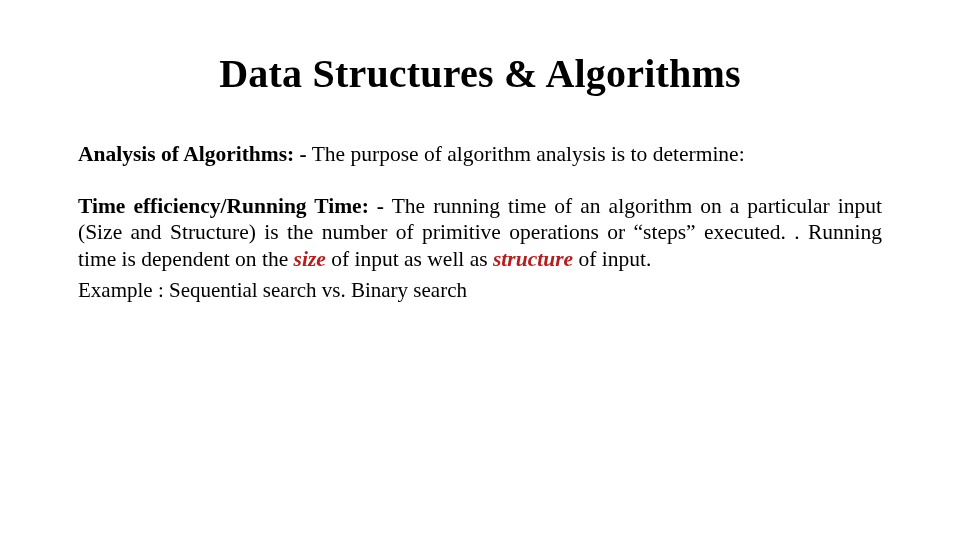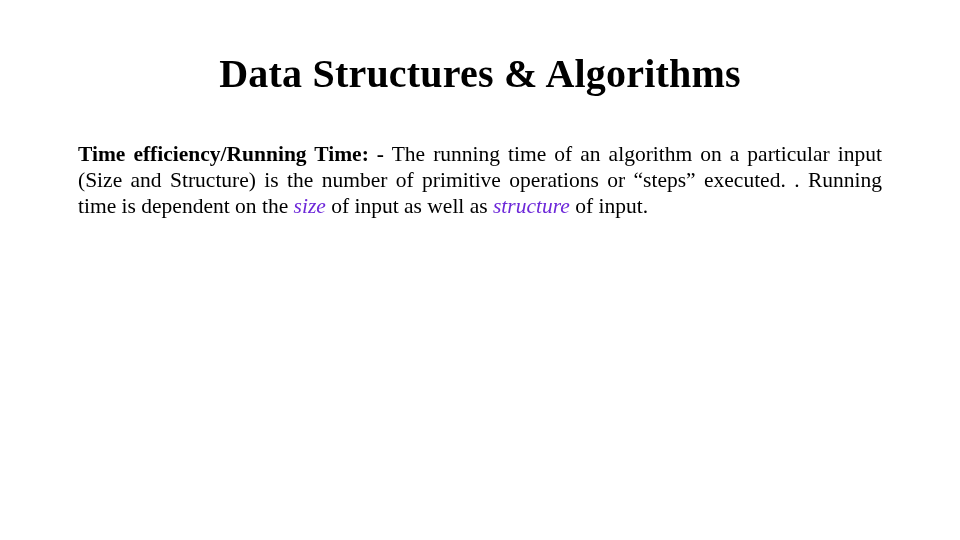--- a/index.html
+++ b/index.html
@@ -19,31 +19,35 @@
   }
   .body {
     font-size: 21.5px;
     line-height: 1.22;
   }
   .para1 { margin-bottom: 26px; }
   .para2 { text-align: justify; margin-bottom: 6px; }
   .example { font-size: 21px; }
   .bold { font-weight: bold; }
   .italic { }
-  .red { color: #6d28d9; font-style: italic; }
+  .red { color: #b91c1c; font-style: italic; font-weight: bold; }
 </style>
 </head>
 <body>
 
 <div class="slide">
   <h1 class="title">Data Structures &amp; Algorithms</h1>
 
   <div class="body">
 
+    <p class="para1">
+      <span class="bold">Analysis of Algorithms: -</span><span> The purpose of algorithm analysis is to determine:</span>
+    </p>
 
     <p class="para2">
       <span class="bold">Time efficiency/Running Time: -</span><span> The </span><span class="italic">running time</span><span> of an algorithm on a particular input (Size and Structure) is the number of primitive operations or “steps” executed. . Running time is dependent on the </span><span class="red">size</span><span> of input as well as </span><span class="red">structure</span><span> of input.</span>
       <br>
     </p>
 
+    <p class="example">Example : Sequential search vs. Binary search</p>
 
   </div>
 </div>
 
 </body></html>

